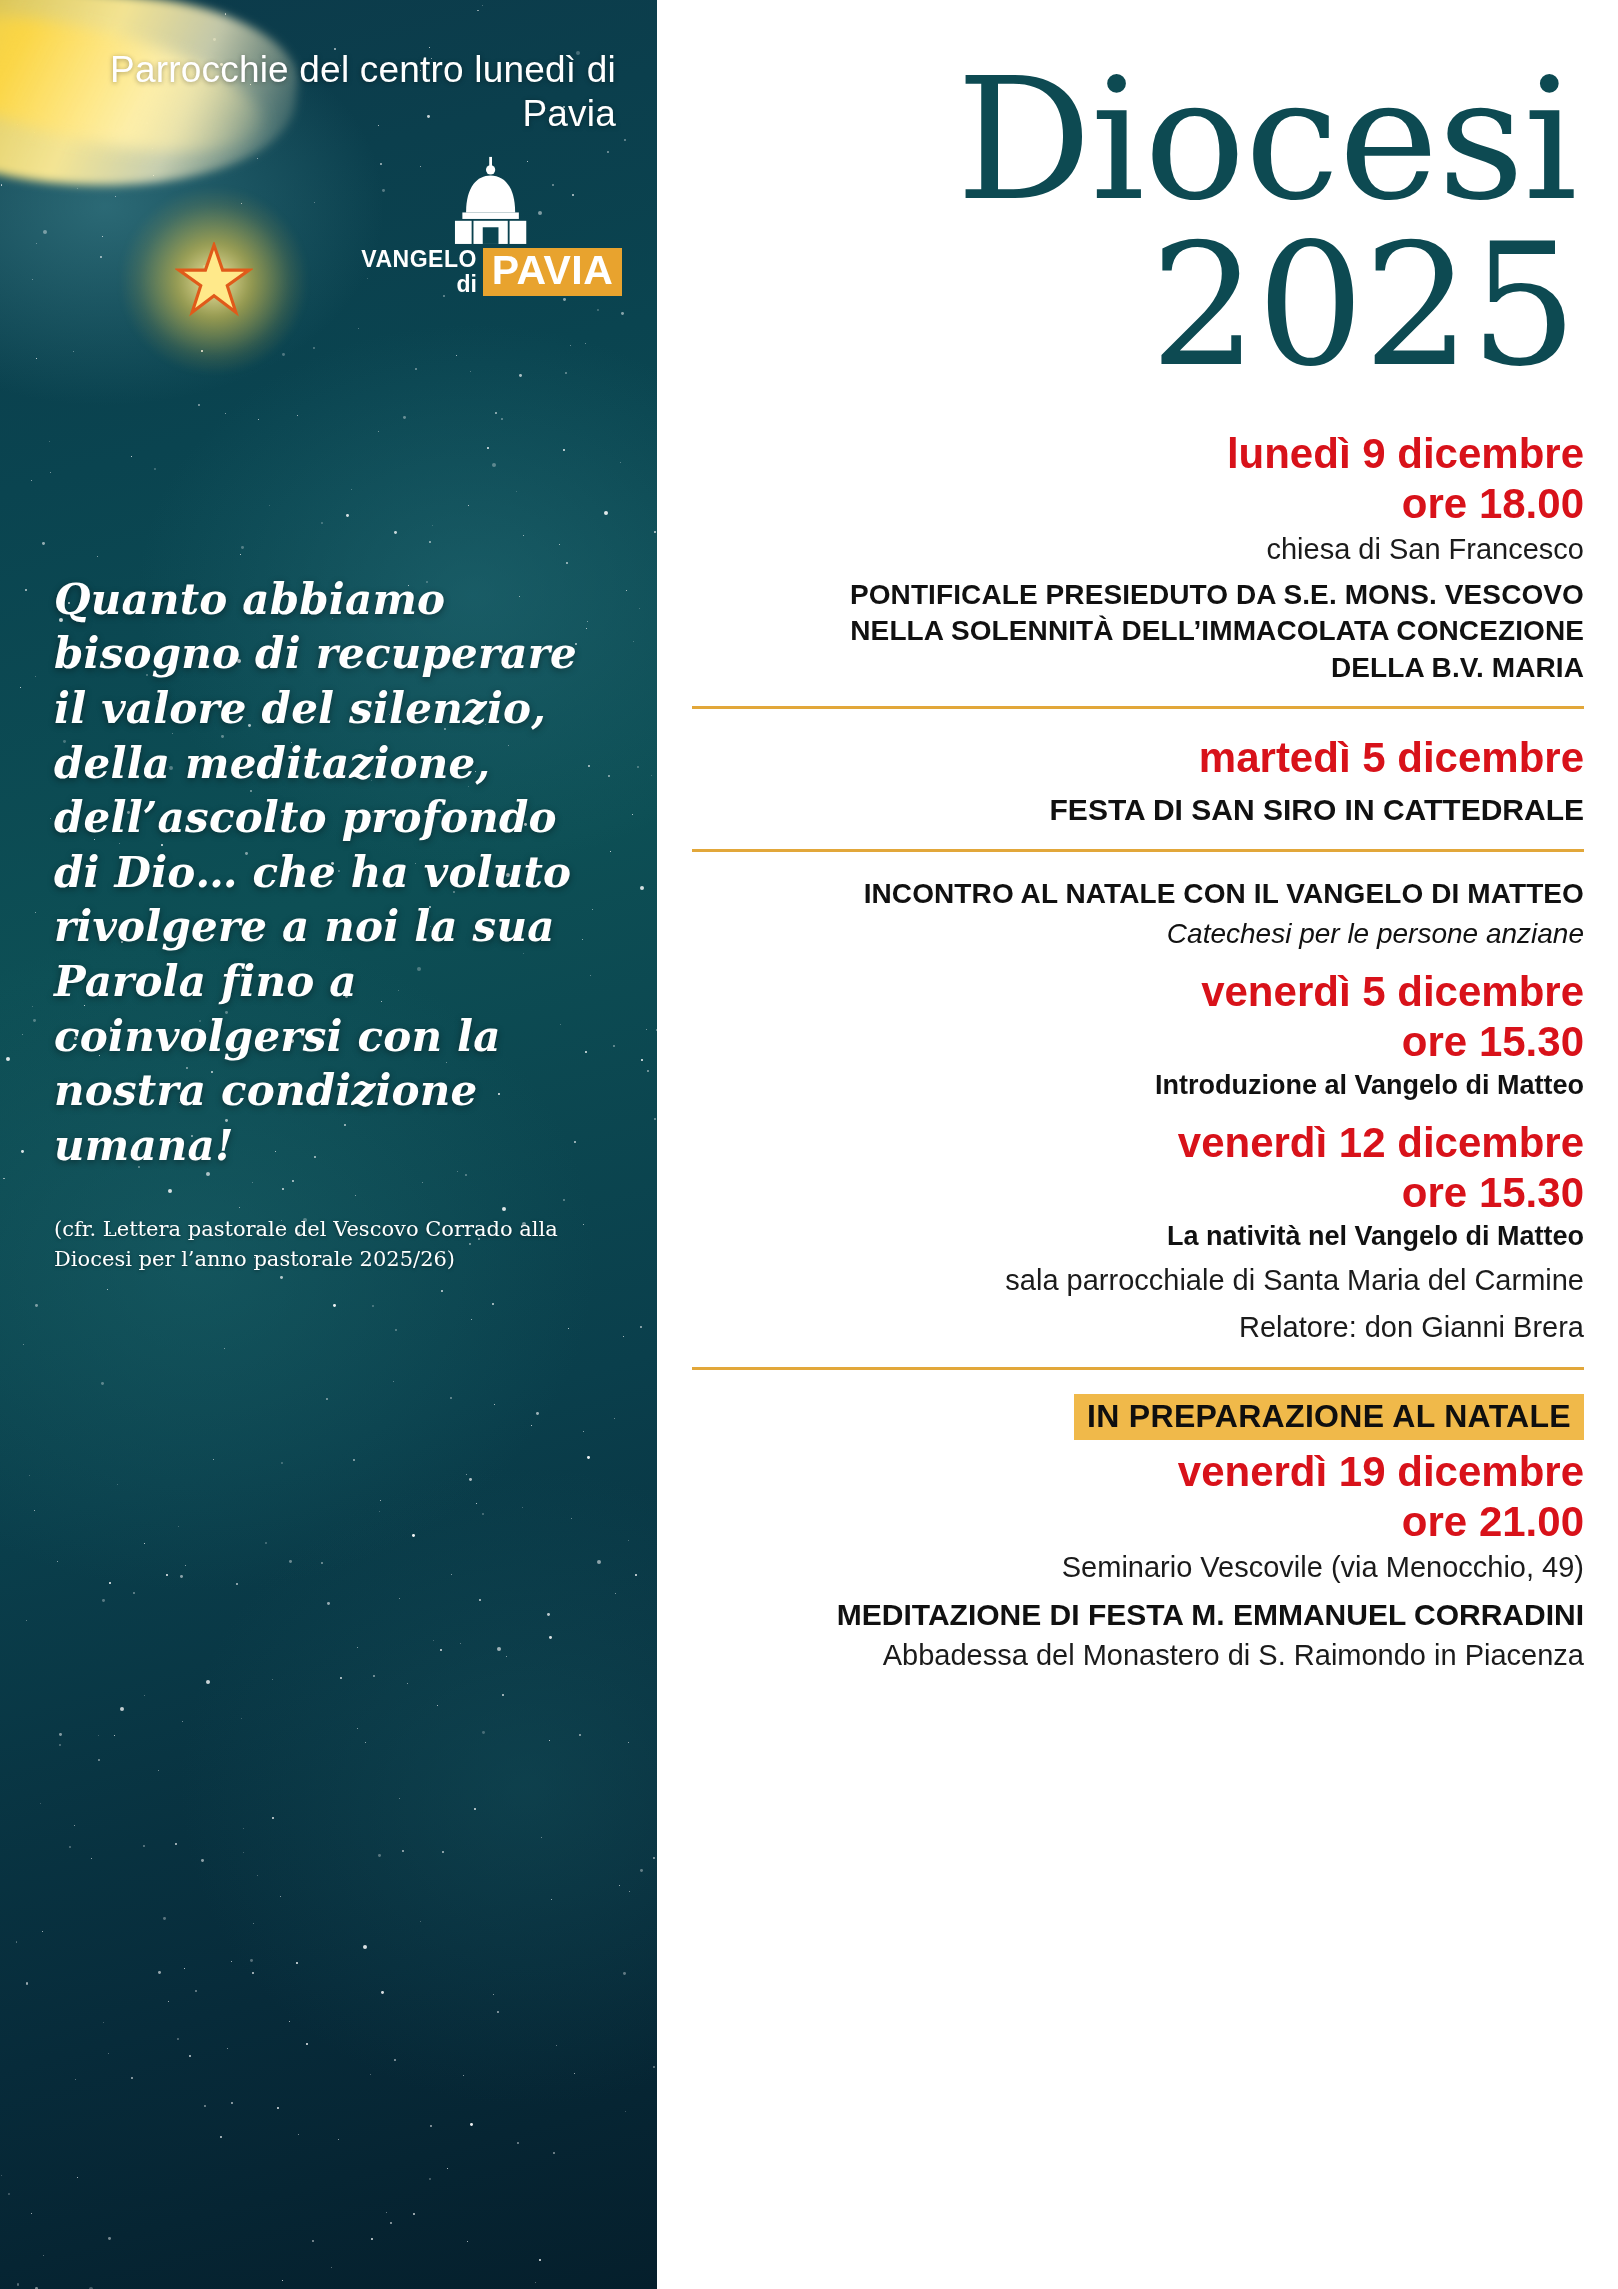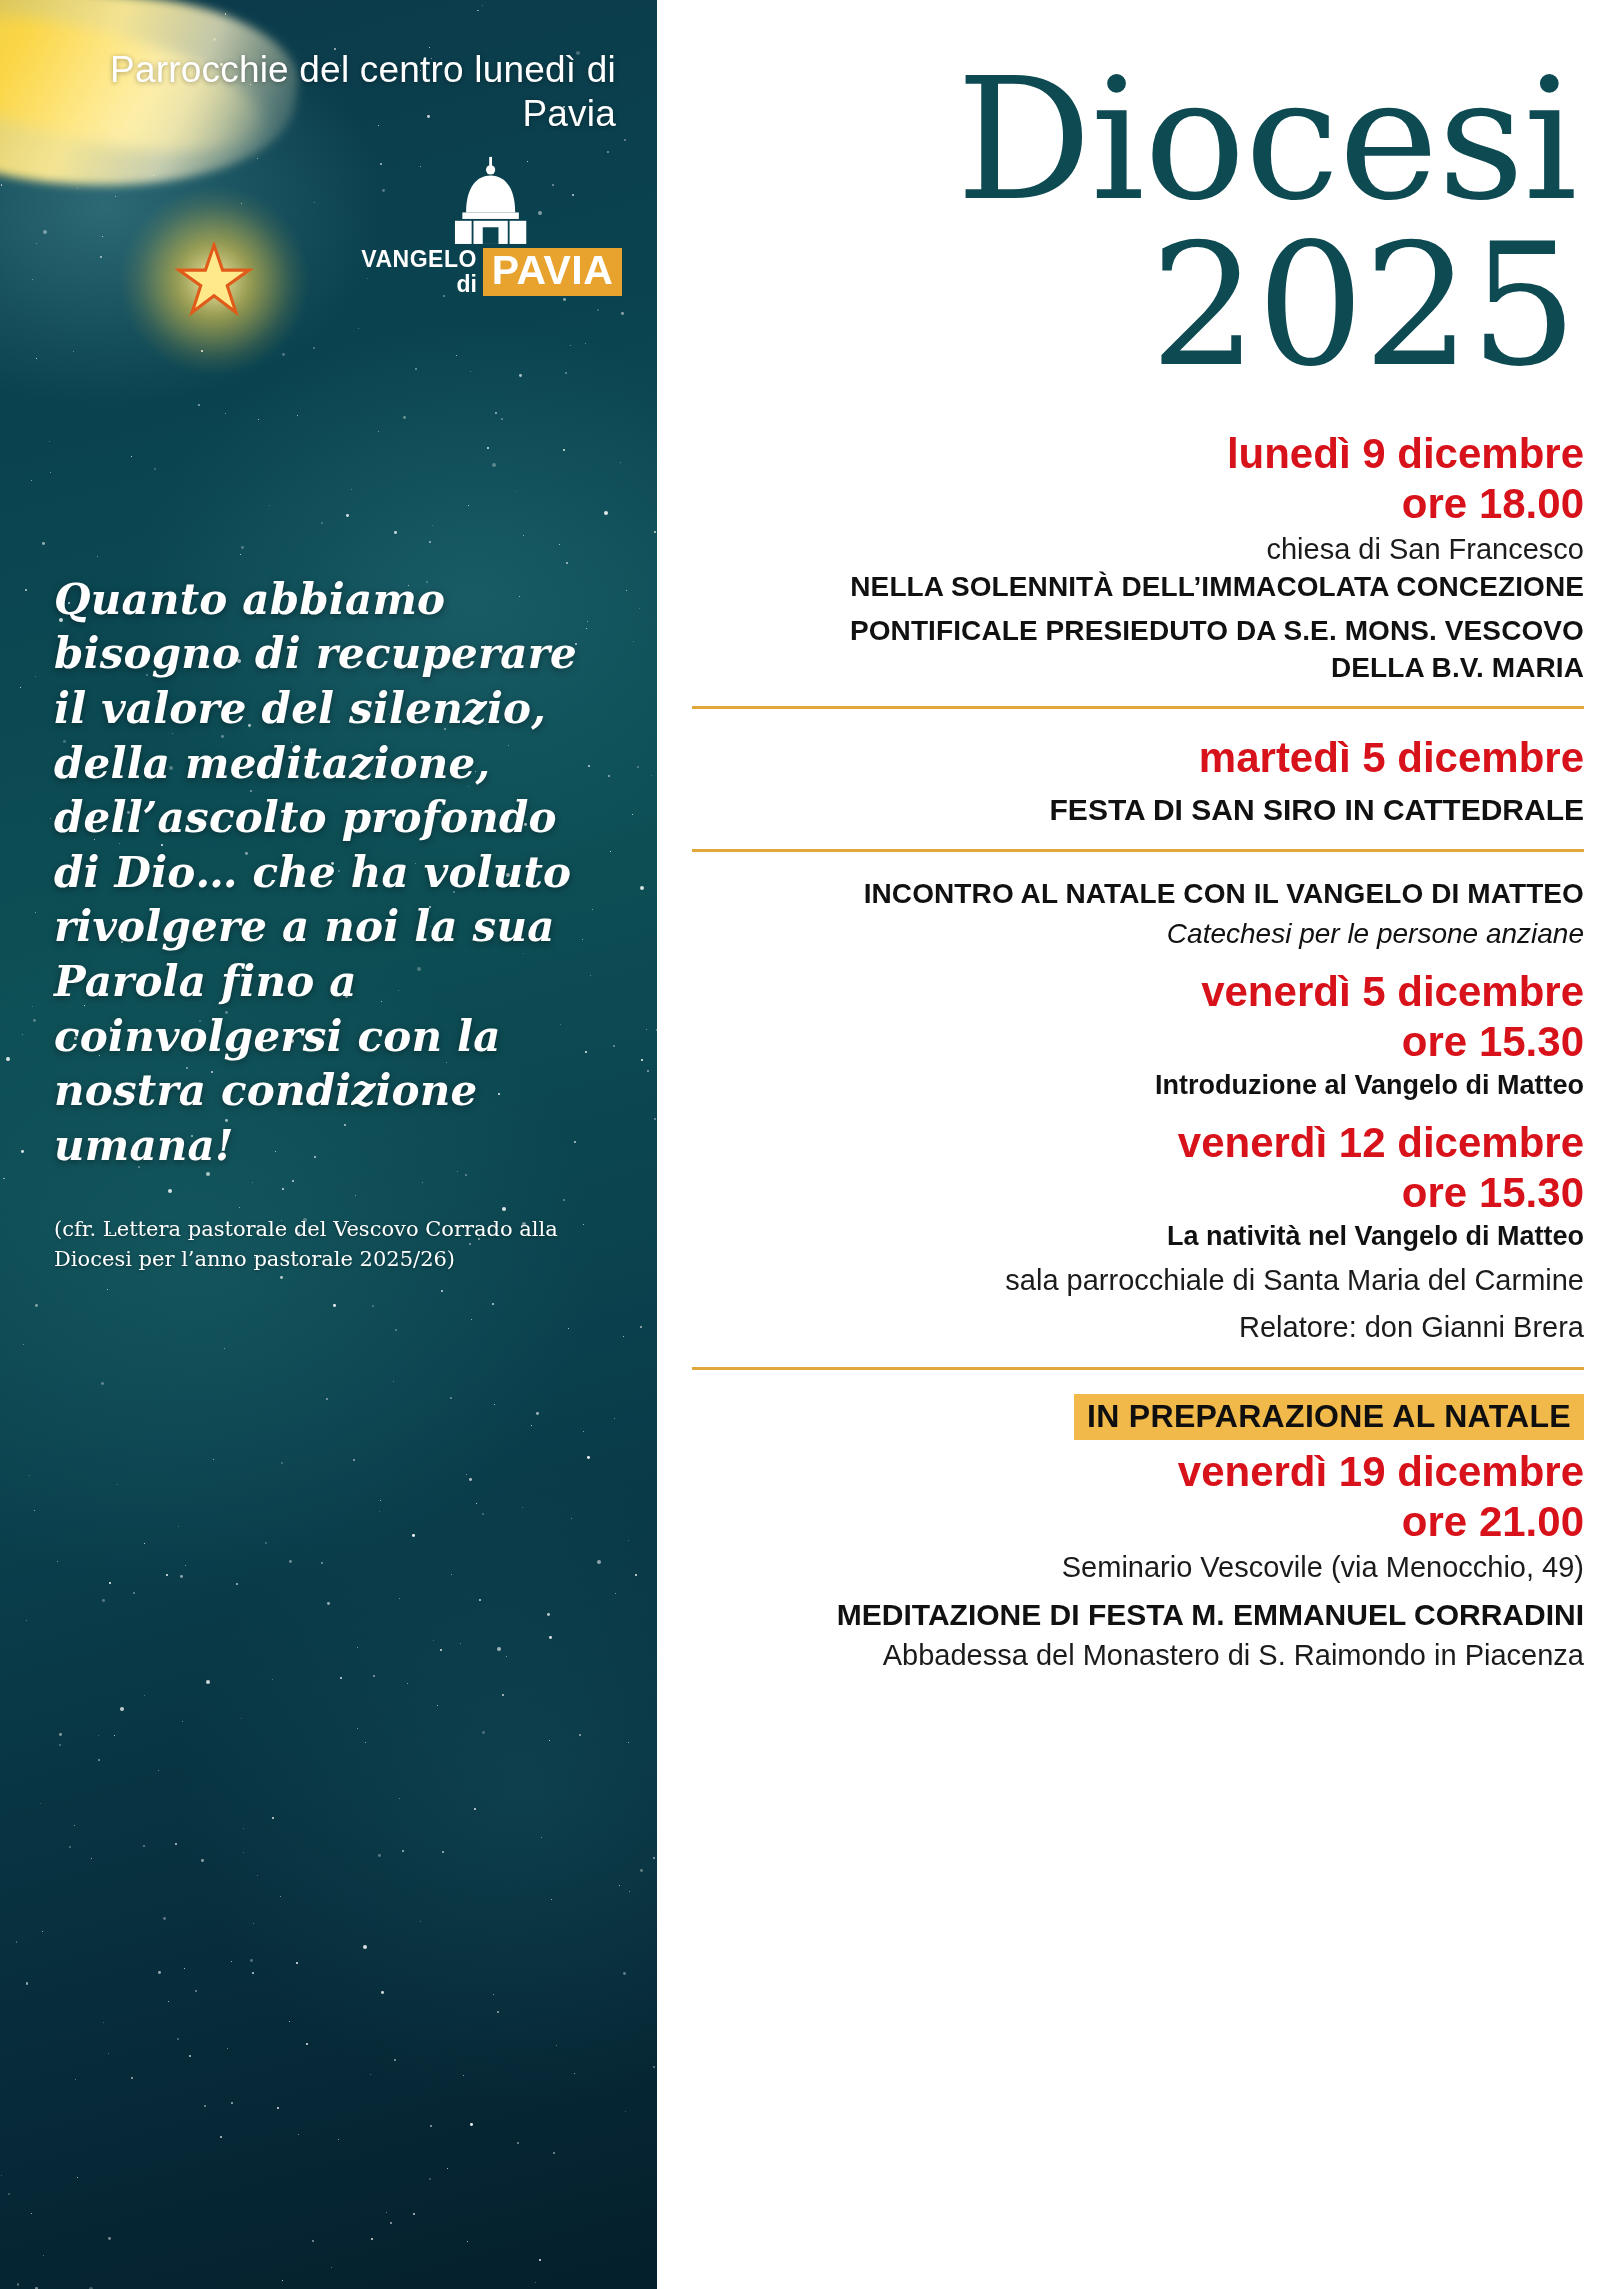--- a/index.html
+++ b/index.html
@@ -733,22 +733,22 @@
 
   <div class="right-panel">
 
     <div class="title-avvento">Diocesi</div>
     <div class="title-year">2025</div>
 
     <div class="block sec1">
       <div class="date-red">lunedì 9 dicembre</div>
       <div class="time-red">ore 18.00</div>
       <div class="place-plain">chiesa di San Francesco</div>
+      <div class="bold-black mt6">PONTIFICALE PRESIEDUTO DA S.E. MONS. VESCOVO</div>
       <div class="bold-black">NELLA SOLENNITÀ DELL’IMMACOLATA CONCEZIONE</div>
-      <div class="bold-black mt6">PONTIFICALE PRESIEDUTO DA S.E. MONS. VESCOVO</div>
       <div class="bold-black">DELLA B.V. MARIA</div>
     </div>
 
     <div class="divider"></div>
 
     <div class="block">
       <div class="date-red">martedì 5 dicembre</div>
       <div class="bold-black-lg mt6">FESTA DI SAN SIRO IN CATTEDRALE</div>
     </div>
 

